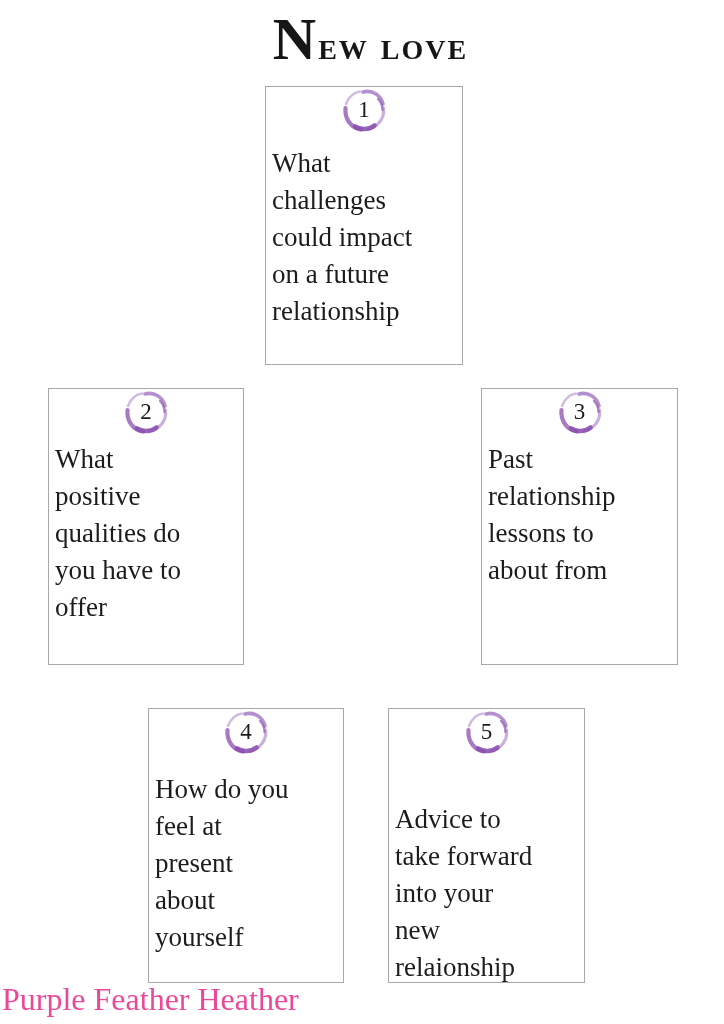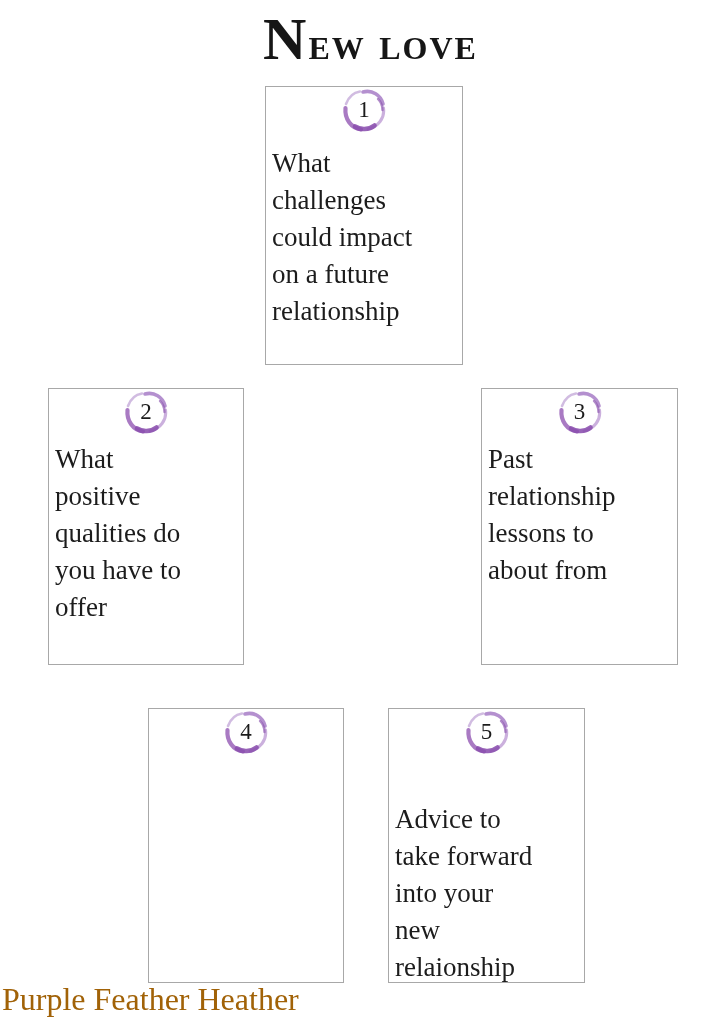--- a/index.html
+++ b/index.html
@@ -12,21 +12,21 @@
     color: #1b1b1b;
   }
 
   .title {
     position: absolute;
     top: 8px; left: 17px; right: 0;
     text-align: center;
     font-family: "Liberation Serif", serif;
     font-weight: bold;
     font-variant: small-caps;
-    font-size: 46px;
+    font-size: 40px;
     letter-spacing: 2px;
     color: #161616;
     line-height: 62px;
   }
   .title::first-letter {
     font-size: 60px;
   }
 
   .card {
     position: absolute;
@@ -74,21 +74,21 @@
   .card-2 .card-text { top: 52px; }
   .card-3 .card-text { top: 52px; }
   .card-4 .card-text { top: 62px; }
   .card-5 .card-text { top: 64px; margin-top: 28px; }
 
   .footer {
     position: absolute;
     left: 2px; top: 980px;
     font-size: 32px;
     line-height: 38px;
-    color: #a16207;
+    color: #ec4899;
   }
 
   .defs-holder { position: absolute; width: 0; height: 0; overflow: hidden; }
 </style>
 </head>
 <body>
 
 <svg class="defs-holder" aria-hidden="true">
   <defs>
     <g id="wreath">
@@ -146,20 +146,25 @@
 about from</div>
 </div>
 
 <div class="card card-4">
   <div class="badge">
     <svg viewBox="0 0 44 44">
         <use href="#wreath"></use>
       </svg>
     <span class="num">4</span>
   </div>
+  <div class="card-text">How do you
+feel at
+present
+about
+yourself</div>
 </div>
 
 <div class="card card-5">
   <div class="badge">
     <svg viewBox="0 0 44 44">
         <use href="#wreath"></use>
       </svg>
     <span class="num">5</span>
   </div>
   <div class="card-text">Advice to

